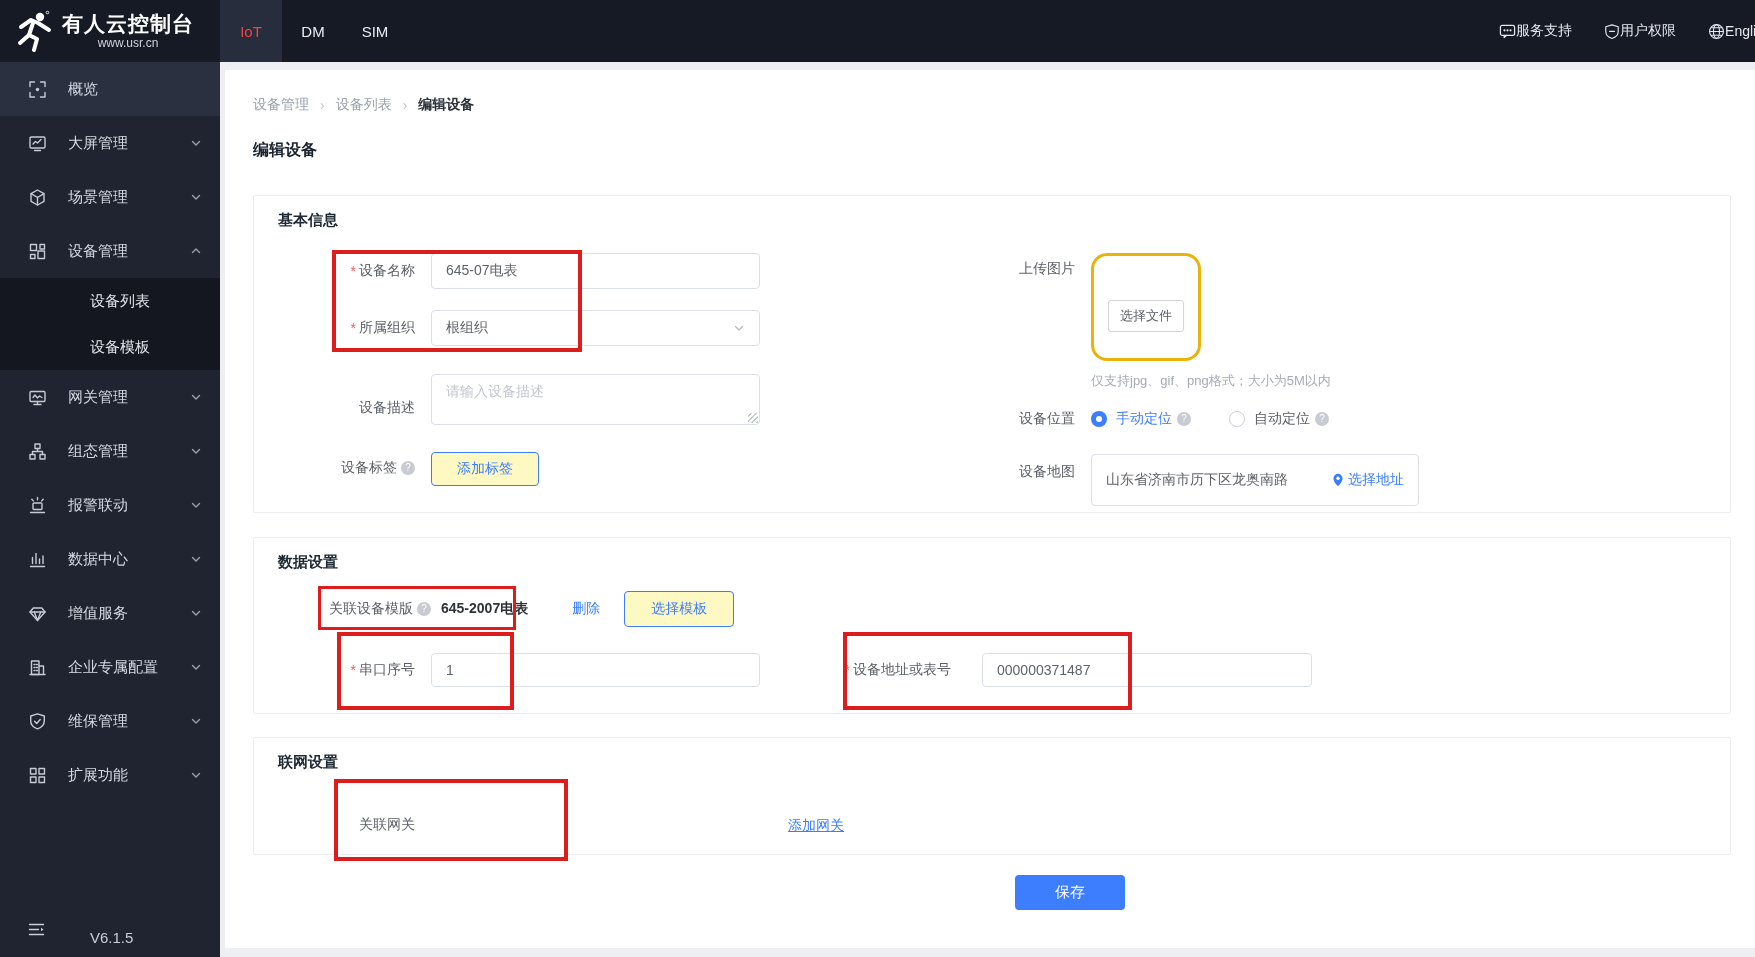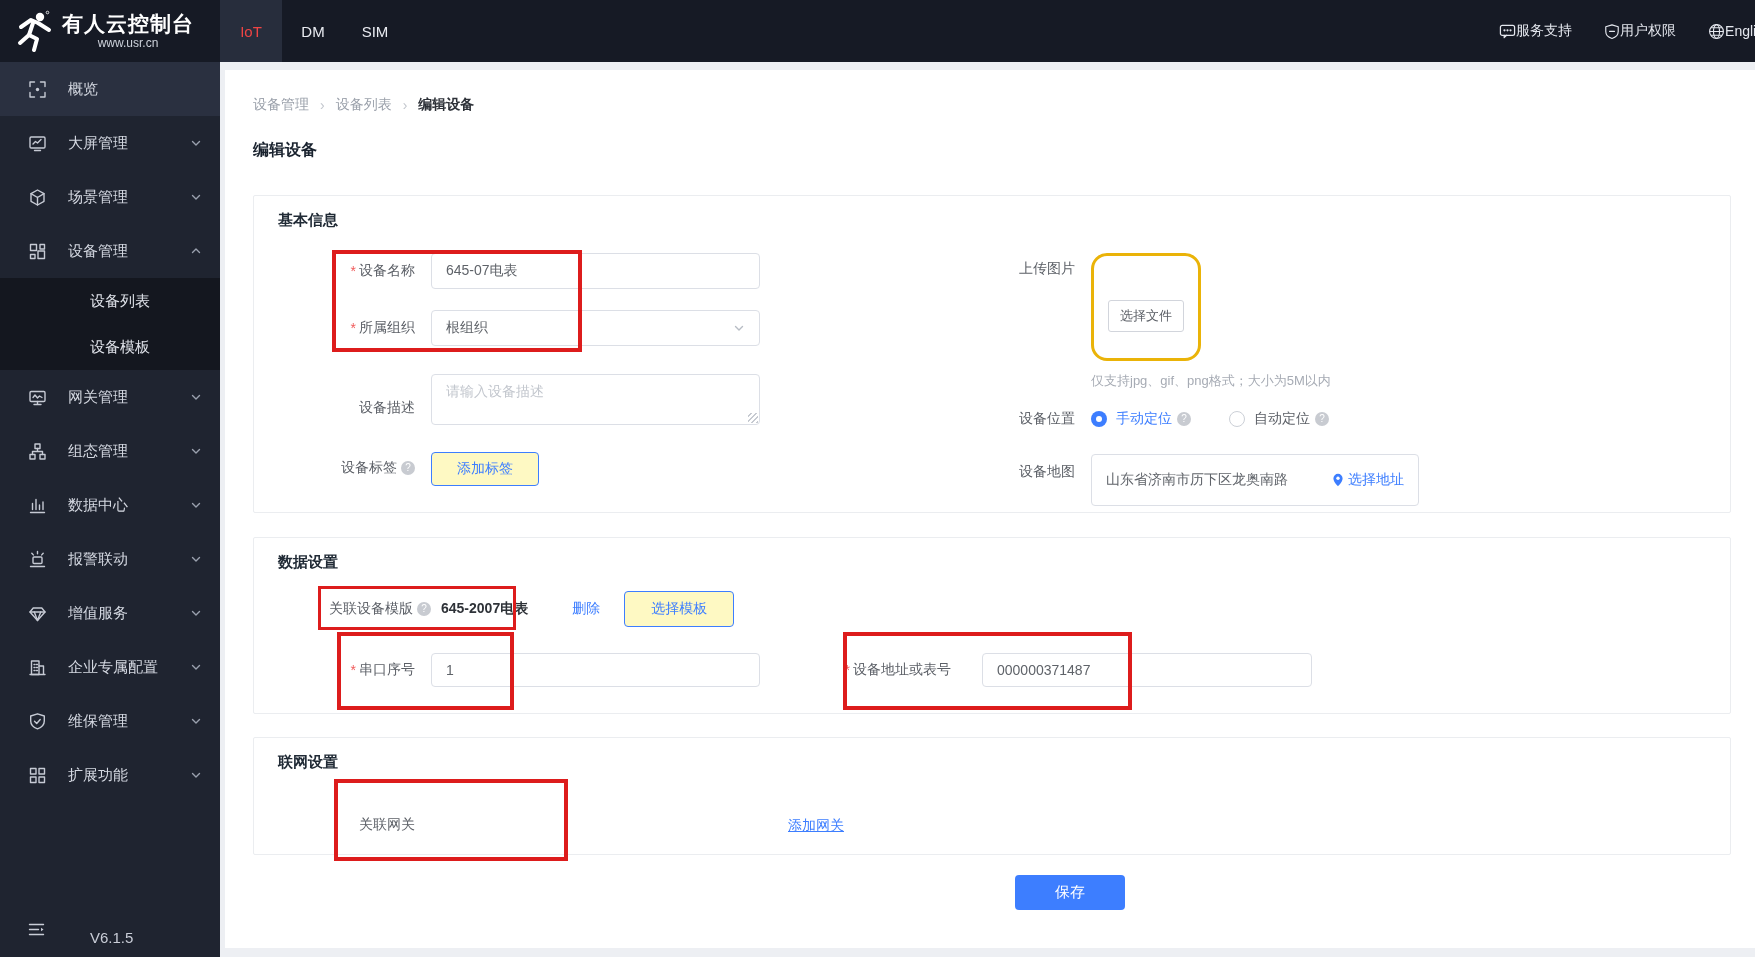--- a/index.html
+++ b/index.html
@@ -266,40 +266,40 @@
     <span>组态管理</span>
     <span class="chev">
         <svg width="12" height="12" viewBox="0 0 12 12">
           <path d="M2.5 4.5L6 8l3.5-3.5" fill="none" stroke-width="1.4" stroke-linecap="round" stroke-linejoin="round"></path>
         </svg>
       </span>
   </div>
   <div class="side-item">
     <svg class="s-ico" viewBox="0 0 19 19">
         <g class="ico-stroke">
-          <path d="M2.5 16.5h14"></path>
-          <path d="M4.5 13.5V7.5M8 13.5V3.5M11.5 13.5V9M15 13.5V6"></path>
-        </g>
-      </svg>
-    <span>数据中心</span>
-    <span class="chev">
-        <svg width="12" height="12" viewBox="0 0 12 12">
-          <path d="M2.5 4.5L6 8l3.5-3.5" fill="none" stroke-width="1.4" stroke-linecap="round" stroke-linejoin="round"></path>
-        </svg>
-      </span>
-  </div>
-  <div class="side-item">
-    <svg class="s-ico" viewBox="0 0 19 19">
-        <g class="ico-stroke">
           <path d="M9.5 1.5v2.2M3.8 3.2l1.5 1.7M15.2 3.2l-1.5 1.7"></path>
           <rect x="5" y="7" width="9" height="6.5" rx="1"></rect>
           <path d="M2.5 16.5h14"></path>
         </g>
       </svg>
     <span>报警联动</span>
+    <span class="chev">
+        <svg width="12" height="12" viewBox="0 0 12 12">
+          <path d="M2.5 4.5L6 8l3.5-3.5" fill="none" stroke-width="1.4" stroke-linecap="round" stroke-linejoin="round"></path>
+        </svg>
+      </span>
+  </div>
+  <div class="side-item">
+    <svg class="s-ico" viewBox="0 0 19 19">
+        <g class="ico-stroke">
+          <path d="M2.5 16.5h14"></path>
+          <path d="M4.5 13.5V7.5M8 13.5V3.5M11.5 13.5V9M15 13.5V6"></path>
+        </g>
+      </svg>
+    <span>数据中心</span>
     <span class="chev">
         <svg width="12" height="12" viewBox="0 0 12 12">
           <path d="M2.5 4.5L6 8l3.5-3.5" fill="none" stroke-width="1.4" stroke-linecap="round" stroke-linejoin="round"></path>
         </svg>
       </span>
   </div>
   <div class="side-item">
     <svg class="s-ico" viewBox="0 0 19 19">
         <g class="ico-stroke">
           <path d="M9.5 16.5L2 8l3.2-4h8.6L17 8z"></path>

